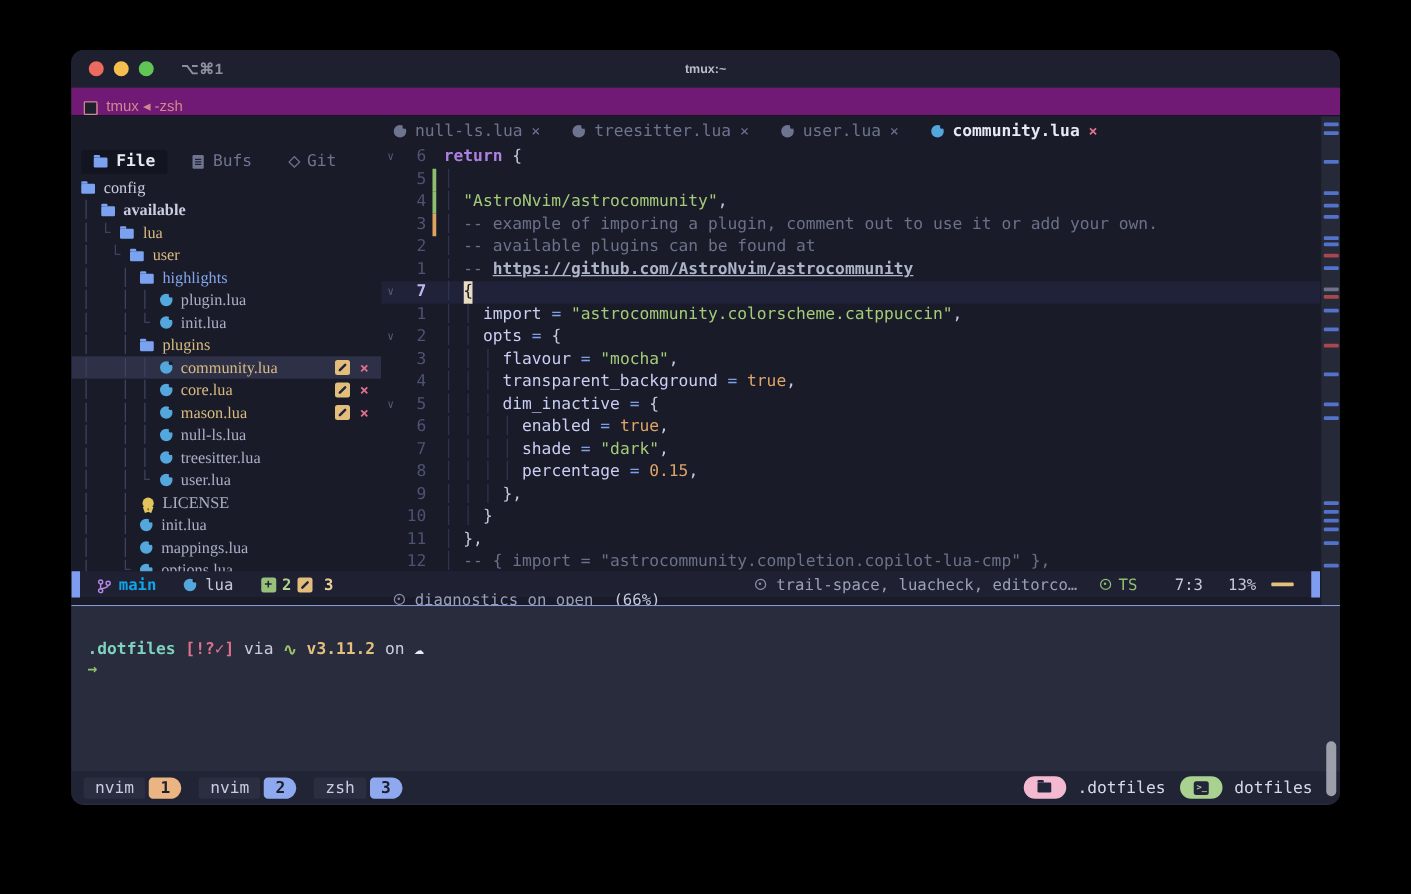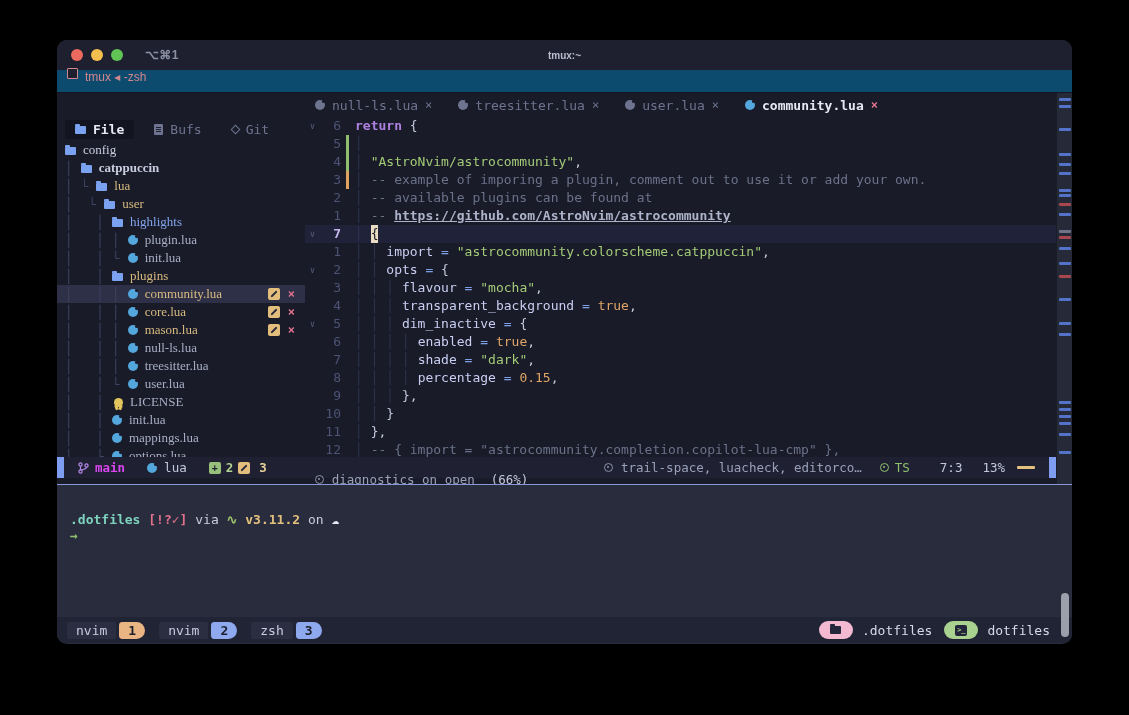--- a/index.html
+++ b/index.html
@@ -6,21 +6,21 @@
   *{box-sizing:border-box;}
   #window{position:absolute;left:57px;top:40px;width:1015px;height:604px;border-radius:10px;overflow:hidden;background:#292c3c;box-shadow:0 18px 50px rgba(0,0,0,.7);font-family:"DejaVu Sans Mono",monospace;}
   
   #titlebar{height:30px;background:#1e202f;position:relative;display:flex;align-items:center;font-family:"Liberation Sans",sans-serif;}
   .lights{display:flex;gap:8px;margin-left:14px;}
   .light{width:12px;height:12px;border-radius:50%;}
   .l-red{background:#ed6a5e;}.l-yellow{background:#f4bf4f;}.l-green{background:#61c555;}
   #win-shortcut{margin-left:22px;color:#8b8fa2;font-size:12px;font-weight:bold;letter-spacing:.5px;}
   #win-title{position:absolute;left:0;right:0;text-align:center;color:#b8bcce;font-size:10px;font-weight:bold;}
   
-  #tabbar{height:23px;background:#0c4a6e;border-bottom:1px solid #13151f;display:flex;align-items:flex-start;padding-left:12px;font-family:"Liberation Sans",sans-serif;}
+  #tabbar{height:23px;background:#701a75;border-bottom:1px solid #13151f;display:flex;align-items:flex-end;padding-left:12px;font-family:"Liberation Sans",sans-serif;}
   .ico-tmux{position:relative;width:9px;height:9px;border:1px solid #d2868e;border-radius:1px;margin-right:7px;}
   .ico-tmux::before{content:"";position:absolute;left:-3px;top:-3px;width:9px;height:9px;border:1px solid #d2868e;border-radius:1px;background:#1e202f;}
   #tabbar .lbl{color:#d2868e;font-size:12px;}
   
   #nvim{position:relative;height:391px;background:#191b28;overflow:hidden;}
   #minimap{position:absolute;right:0;top:0;bottom:0;width:16px;background:#262938;border-left:1px solid #1a1c27;z-index:5;}
   .mark{position:absolute;left:2px;width:12px;height:3px;border-radius:1px;}
   .mark-b{background:#5273c9;}.mark-r{background:#a8474e;}.mark-g{background:#6e7387;}
   #tabline{height:24px;display:flex;align-items:center;padding-left:258px;gap:26px;}
   .btab{display:flex;align-items:center;gap:7px;font-size:13px;color:#6e7490;cursor:default;}
@@ -81,21 +81,21 @@
   .tk-id{color:#c9cef2;}
   .tk-op{color:#7fa0e8;}
   .tk-pu{color:#c4c9dd;}
   .tk-bo{color:#dfa566;}
   .tk-ur{color:#adb3c9;text-decoration:underline;font-weight:bold;}
   .tk-ig{color:#2e3450;}
   .tk-cu{background:#e9dcc2;color:#161722;}
   
   #statusline{height:21px;margin-right:16px;background:#1f2133;display:flex;align-items:center;font-size:12.5px;color:#9aa0b8;}
   .slblock{width:7px;align-self:stretch;background:#7e9cf0;flex:0 0 auto;}
-  .sl-branch{margin-left:14px;display:flex;align-items:center;gap:6px;color:#d946ef;font-weight:bold;}
+  .sl-branch{margin-left:14px;display:flex;align-items:flex-end;gap:6px;color:#0ea5e9;font-weight:bold;}
   .sl-ft{margin-left:22px;display:flex;align-items:center;gap:7px;color:#c3c8da;}
   .sl-ft .ico-lua{background:#53a7dc;}
   .sl-git{margin-left:22px;display:flex;align-items:center;gap:5px;}
   .sl-git .n-add{color:#b3d18f;font-weight:bold;}
   .sl-git .n-chg{color:#e8cf9a;font-weight:bold;margin-left:4px;}
   .sl-diag{margin-left:48px;display:flex;align-items:center;gap:8px;margin-top:24px;}
   .sl-diag .pct{color:#c3c8da;margin-left:8px;}
   .sl-spacer{flex:1;}
   .sl-tools{display:flex;align-items:center;gap:8px;color:#9aa0b8;}
   .dotring{width:9px;height:9px;border:1.5px solid #8b90a6;border-radius:50%;position:relative;flex:0 0 auto;}
@@ -190,21 +190,21 @@
               <span class="ico-file"></span>
               <span>Bufs</span>
             </div>
             <div class="stab inactive-ico">
               <span class="ico-diamond"></span>
               <span>Git</span>
             </div>
           </div>
         <div id="tree">
             <div class="trow"><span class="tpre"></span><span class="ico-folder"></span><span class="tname t-normal">config</span></div>
-            <div class="trow"><span class="tpre">│ </span><span class="ico-folder"></span><span class="tname t-bold">catppuccin</span></div>
+            <div class="trow"><span class="tpre">│ </span><span class="ico-folder"></span><span class="tname t-bold">available</span></div>
             <div class="trow"><span class="tpre">│ └ </span><span class="ico-folder"></span><span class="tname t-yellow">lua</span></div>
             <div class="trow"><span class="tpre">│  └ </span><span class="ico-folder"></span><span class="tname t-yellow">user</span></div>
             <div class="trow"><span class="tpre">│   │ </span><span class="ico-folder"></span><span class="tname t-blue">highlights</span></div>
             <div class="trow tree-lua"><span class="tpre">│   │ │ </span><span class="ico-lua"></span><span class="tname t-dim">plugin.lua</span></div>
             <div class="trow tree-lua"><span class="tpre">│   │ └ </span><span class="ico-lua"></span><span class="tname t-dim">init.lua</span></div>
             <div class="trow"><span class="tpre">│   │ </span><span class="ico-folder"></span><span class="tname t-yellow">plugins</span></div>
             <div class="trow sel tree-lua"><span class="tpre">│   │ │ </span><span class="ico-lua"></span><span class="tname t-yellow">community.lua</span><span class="tbadges"><span class="chip chip-pencil"><span class="pencil"></span></span><span class="ico-x">×</span></span></div>
             <div class="trow tree-lua"><span class="tpre">│   │ │ </span><span class="ico-lua"></span><span class="tname t-yellow">core.lua</span><span class="tbadges"><span class="chip chip-pencil"><span class="pencil"></span></span><span class="ico-x">×</span></span></div>
             <div class="trow tree-lua"><span class="tpre">│   │ │ </span><span class="ico-lua"></span><span class="tname t-yellow">mason.lua</span><span class="tbadges"><span class="chip chip-pencil"><span class="pencil"></span></span><span class="ico-x">×</span></span></div>
             <div class="trow tree-lua"><span class="tpre">│   │ │ </span><span class="ico-lua"></span><span class="tname t-dim">null-ls.lua</span></div>

